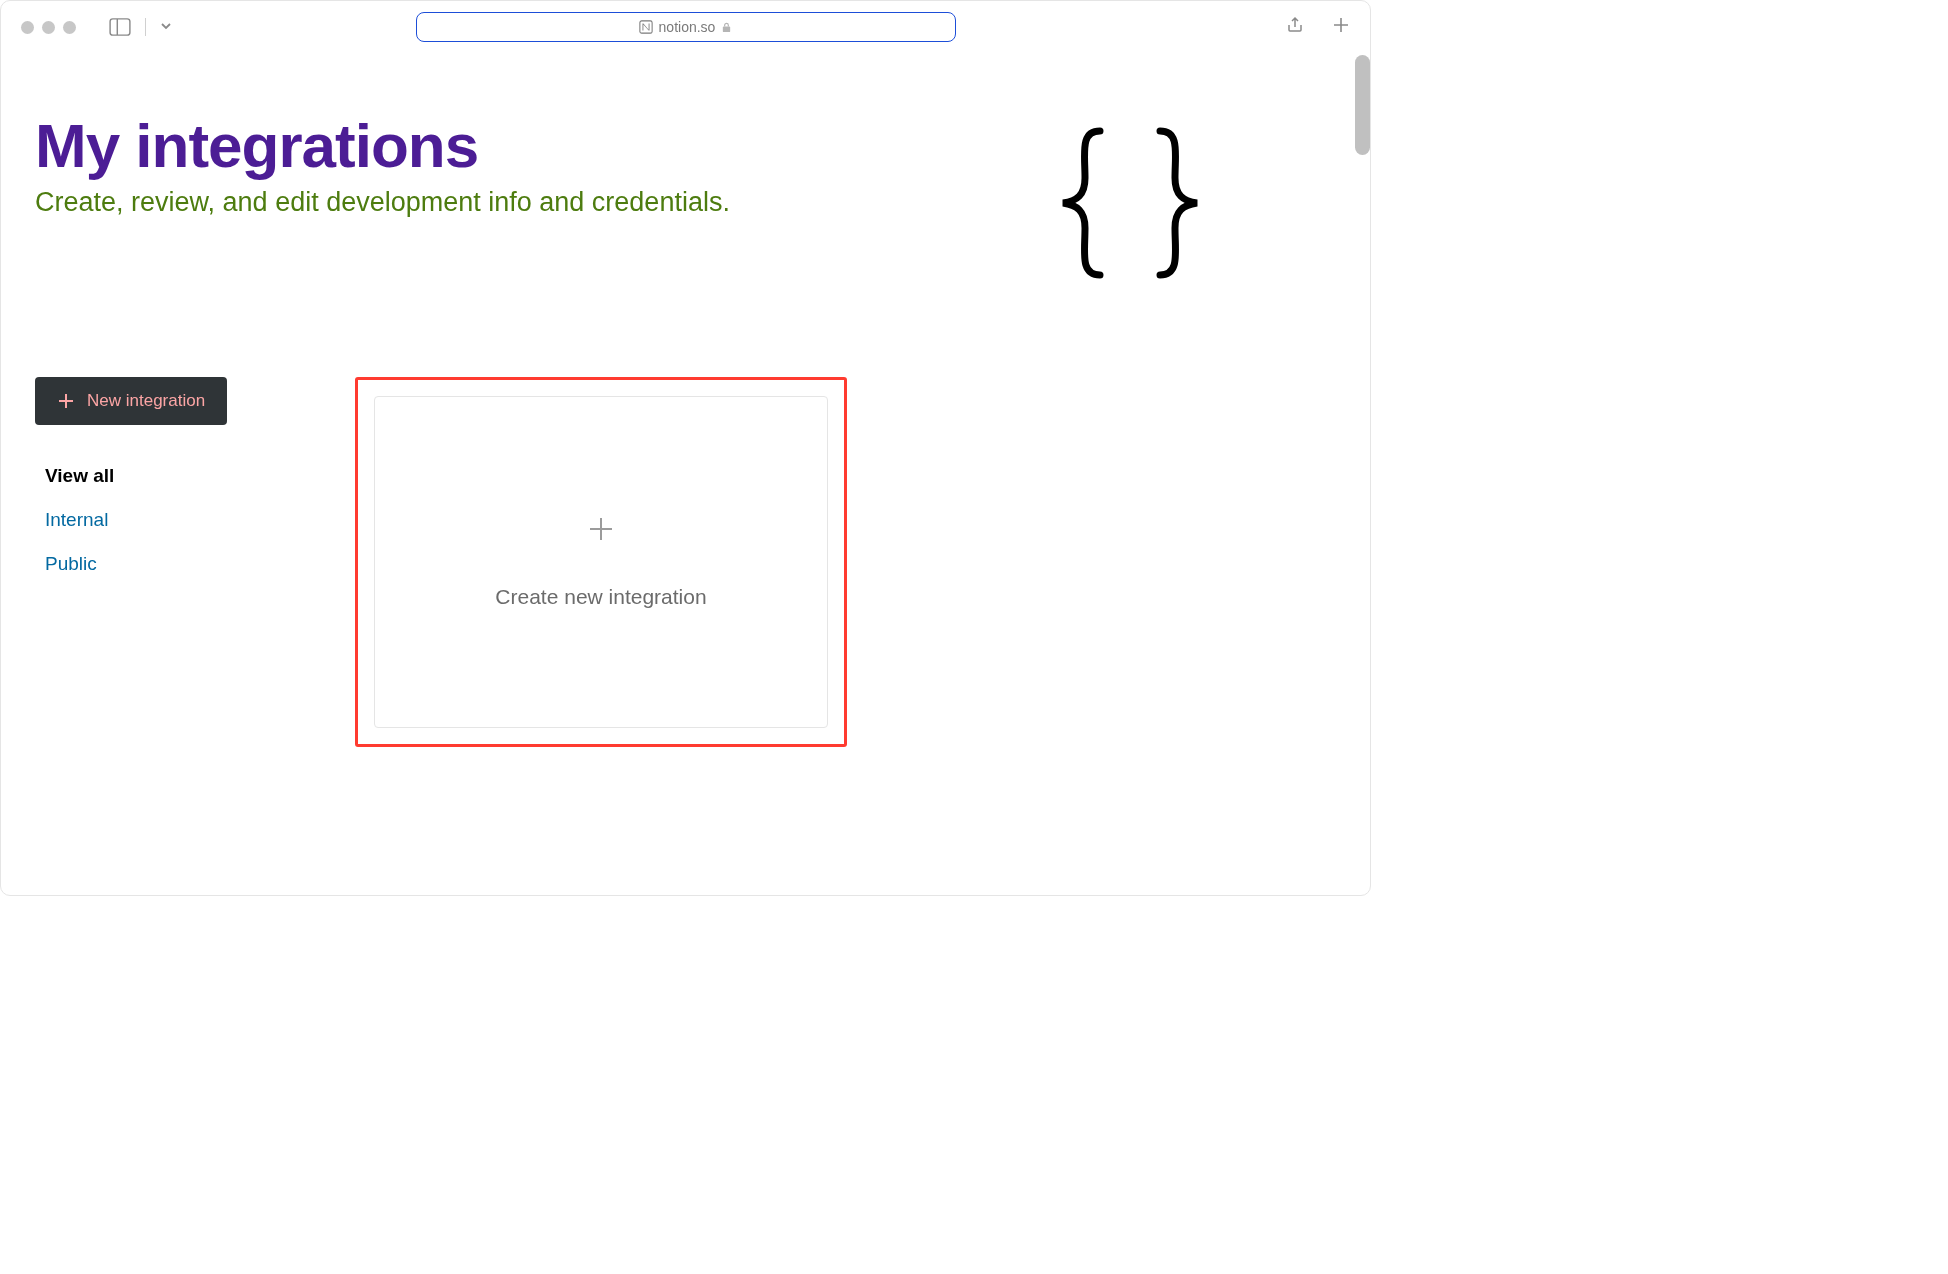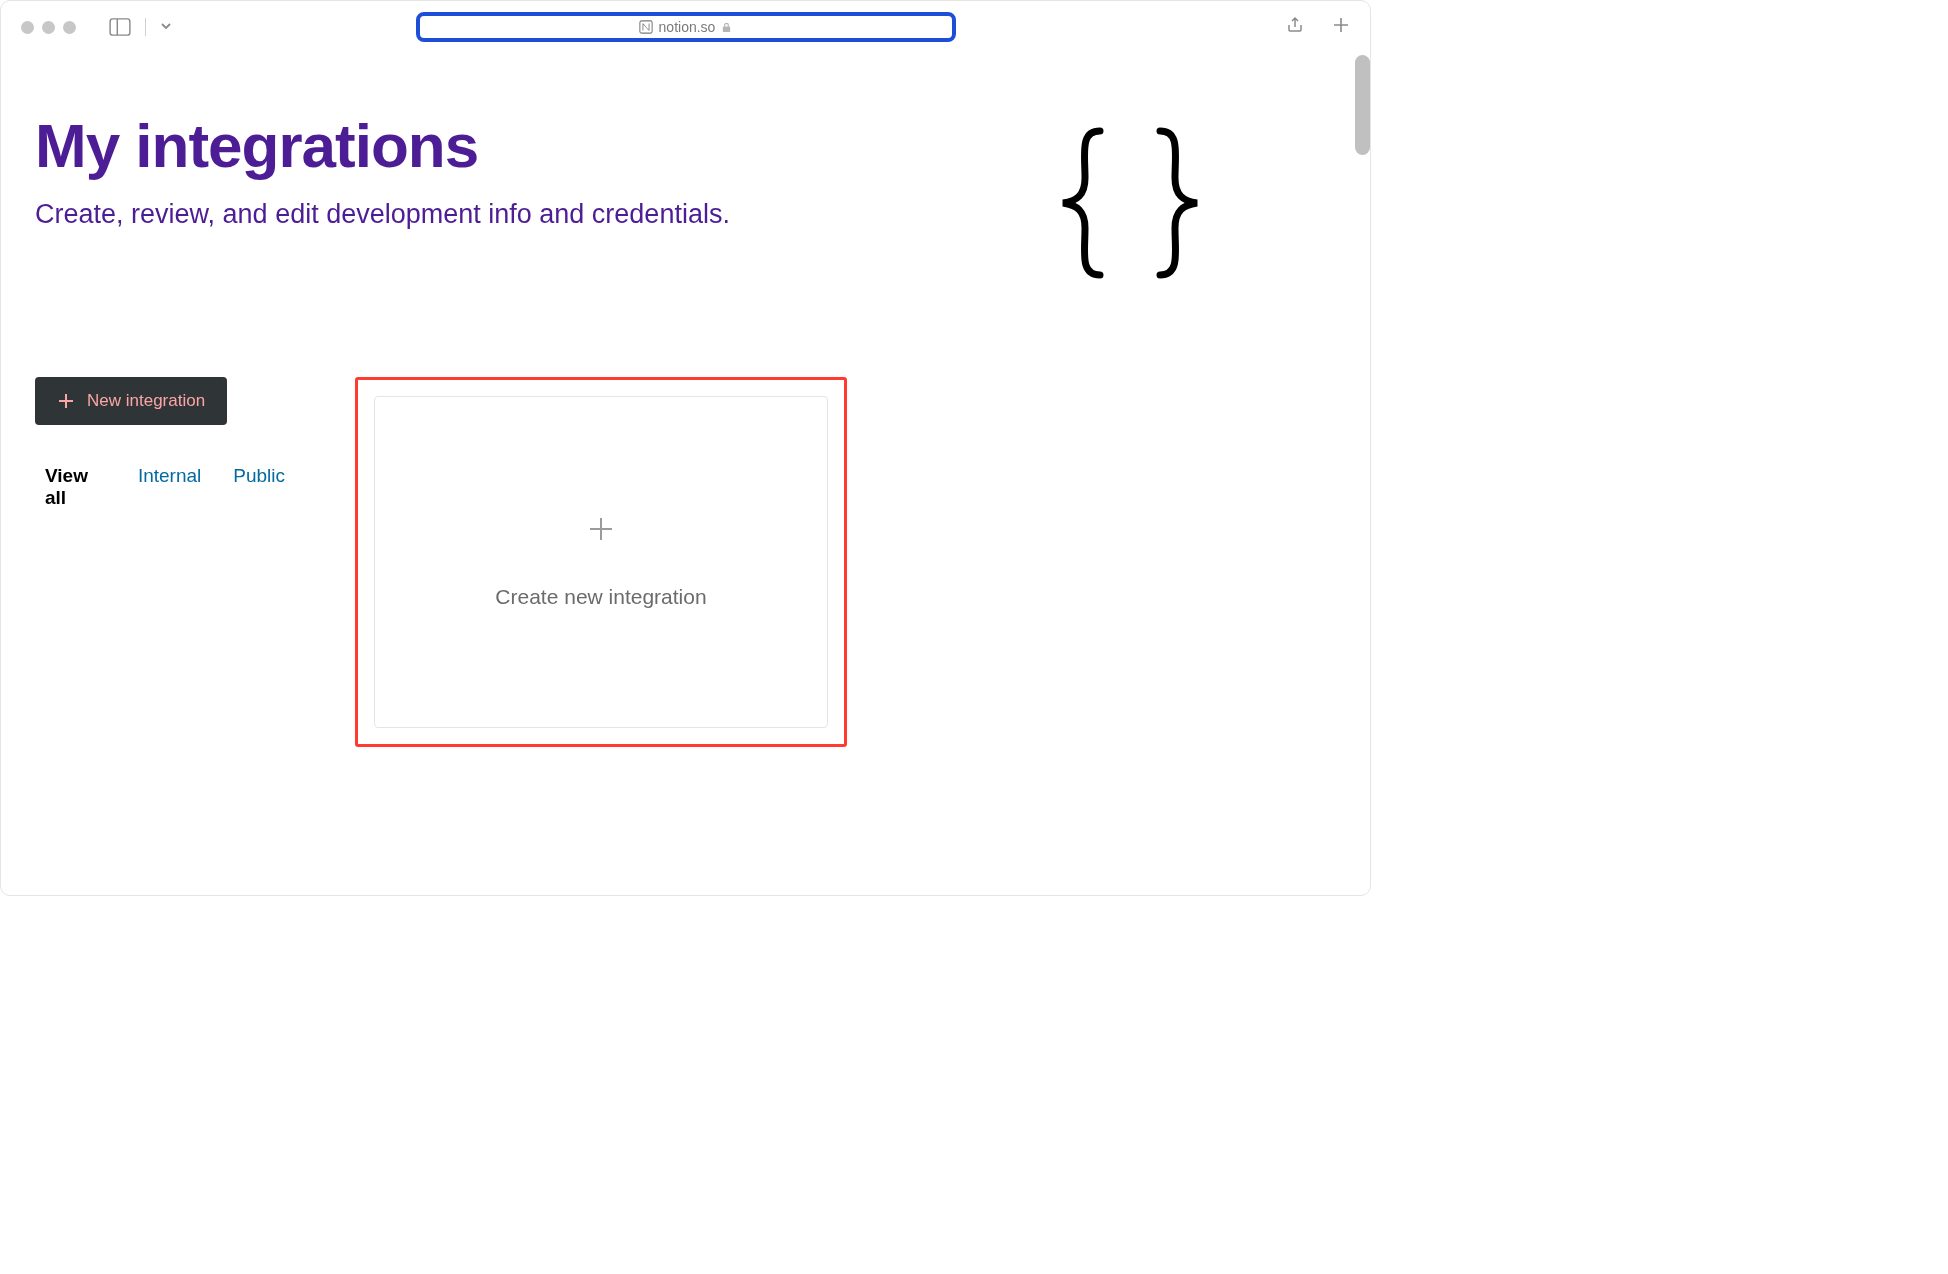--- a/index.html
+++ b/index.html
@@ -59,21 +59,21 @@
     .chevron-down svg {
       width: 12px;
       height: 12px;
     }
     .address-bar {
       position: absolute;
       left: 50%;
       transform: translateX(-50%);
       width: 540px;
       height: 30px;
-      border: 4px solid #1d4ed8;
+      border: 1px solid #1d4ed8;
       border-radius: 8px;
       display: flex;
       align-items: center;
       justify-content: center;
       gap: 6px;
       color: #7a7a7a;
       font-size: 14px;
     }
     .address-bar svg.favicon {
       width: 14px;
@@ -108,23 +108,23 @@
       max-width: 720px;
     }
     .page-title {
       font-size: 62px;
       font-weight: 700;
       letter-spacing: -1px;
       color: #4c1d95;
       line-height: 1.05;
     }
     .page-subtitle {
-      margin-top: 18px;
+      margin-top: 6px;
       font-size: 27px;
-      color: #4c1d95;
+      color: #4d7c0f;
       line-height: 1.4;
     }
     .braces-illustration {
       margin-right: 130px;
       margin-top: 10px;
     }
     .braces-illustration svg {
       width: 150px;
       height: 160px;
     }
@@ -152,21 +152,21 @@
       gap: 12px;
       cursor: pointer;
     }
     .new-integration-btn svg {
       width: 18px;
       height: 18px;
     }
     .filter-list {
       margin-top: 40px;
       display: flex;
-      flex-direction: row;
+      flex-direction: column;
       gap: 22px;
     }
     .filter-item {
       font-size: 19px;
       color: #0369a1;
       cursor: pointer;
       padding-left: 10px;
     }
     .filter-item.active {
       color: #000;

